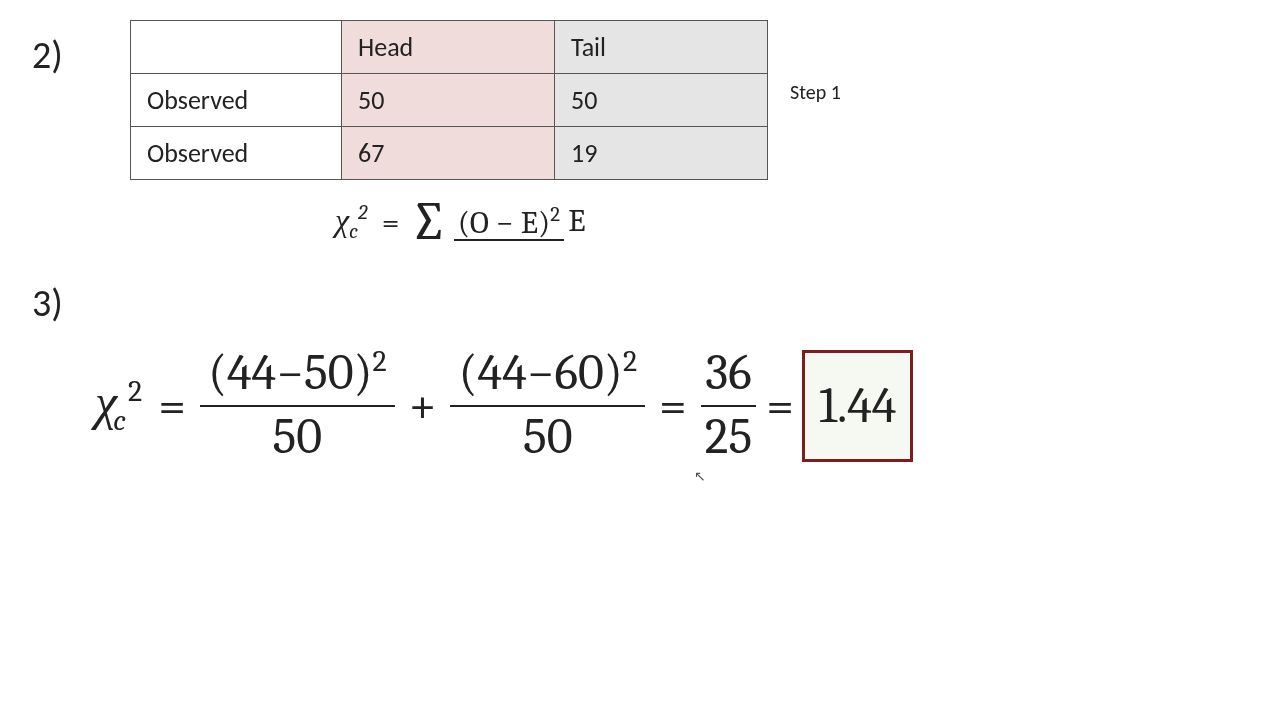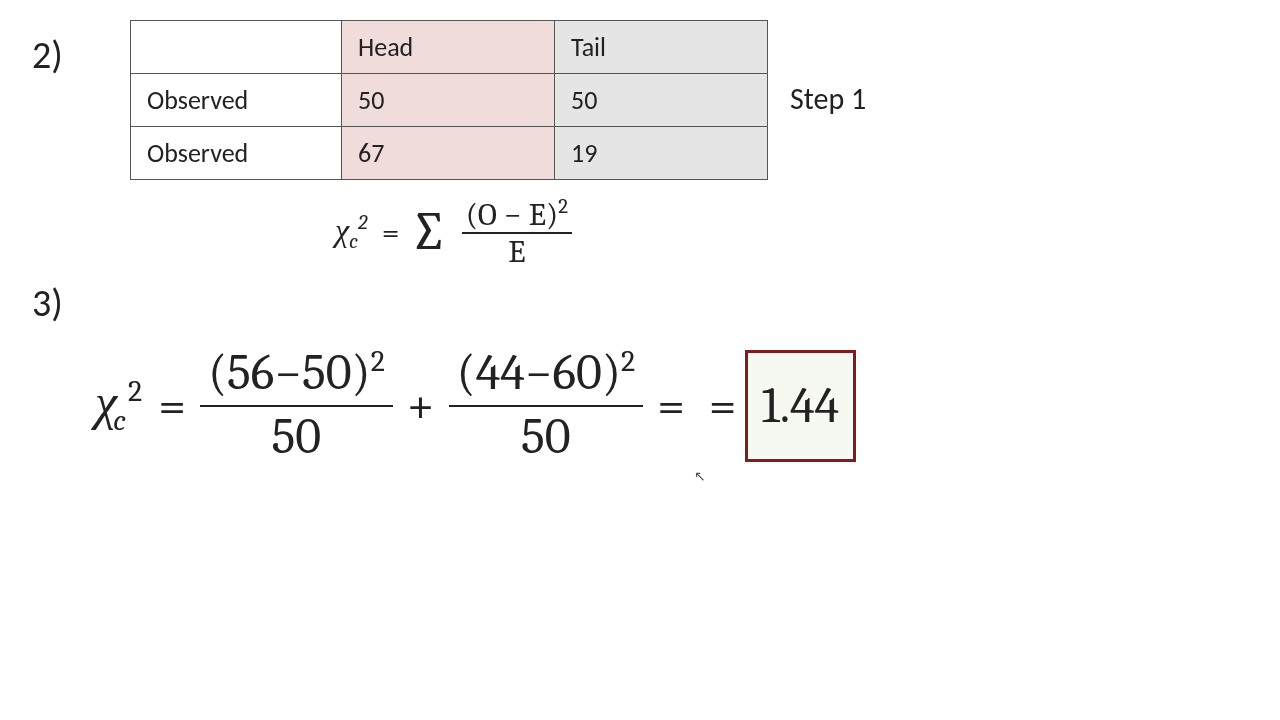--- a/index.html
+++ b/index.html
@@ -33,44 +33,42 @@
     height: 30px;
   }
   .tbl .col-label { width: 178px; background: #ffffff; }
   .tbl .col-head  { width: 180px; background: #f1dcdc; }
   .tbl .col-tail  { width: 180px; background: #e5e5e5; }
 
   .step-label {
     position: absolute;
     left: 790px;
     top: 80px;
-    font-size: 30px;
+    font-size: 20px;
   }
 
   
   .formula-small {
     position: absolute;
     left: 335px;
     top: 195px;
     font-family: Cambria, "Cambria Math", "Times New Roman", serif;
     font-size: 32px;
     display: flex;
     align-items: center;
   }
   .formula-small .chi-part { font-style: italic; margin-right: 4px; }
   .formula-small .sub { font-size: 0.65em; vertical-align: sub; font-style: italic; }
   .formula-small .sup { font-size: 0.65em; vertical-align: super; }
   .formula-small .eq { margin: 0 10px; }
   .formula-small .sigma { font-size: 54px; line-height: 1; margin-right: 6px; font-family: "Cambria Math", Cambria, serif; }
   .formula-small .frac {
     display: inline-flex;
-    flex-direction: column;
-    align-items: center;
+    flex-direction: row;
     line-height: 1.1;
-    margin-left: 8px;
   }
   .formula-small .frac .num { border-bottom: 2px solid #222; padding: 0 4px; }
   .formula-small .frac .den { padding: 0 4px; }
 
   
   .calc {
     position: absolute;
     left: 95px;
     top: 345px;
     font-family: Cambria, "Cambria Math", "Times New Roman", serif;
@@ -156,36 +154,40 @@
 </div>
 
 <div class="calc">
   <span>
     <span class="chi">χ</span><span class="sub2">c</span><span class="sup2">2</span>
   </span>
   <span class="op">=</span>
 
   <span class="frac2">
     <span class="num">
-      <span>(56−50)</span><span class="supn">2</span>
+      <span>(44−50)</span><span class="supn">2</span>
     </span>
     <span class="den">50</span>
   </span>
 
   <span class="op">+</span>
 
   <span class="frac2">
     <span class="num">
       <span>(44−60)</span><span class="supn">2</span>
     </span>
     <span class="den">50</span>
   </span>
 
   <span class="op">=</span>
 
+  <span class="frac2 tight">
+    <span class="num">36</span>
+    <span class="den">25</span>
+  </span>
 
   <span class="op" style="margin:0 8px 0 10px;">=</span>
 
   <span class="result-box">
     <span>1.44</span>
   </span>
 </div>
 
 <div class="cursor">↖</div>
 

